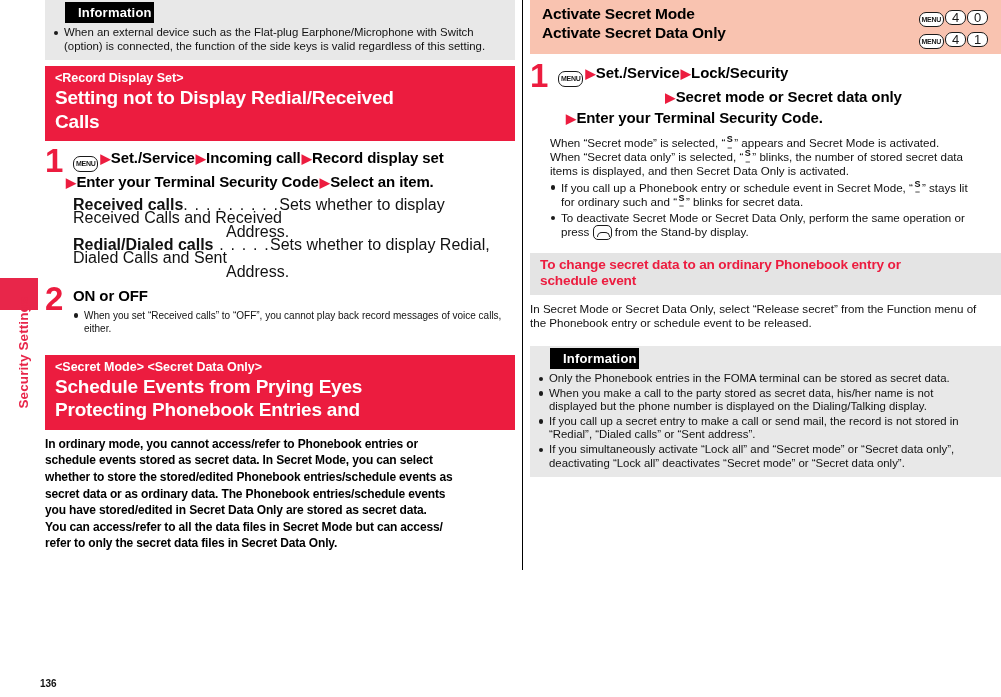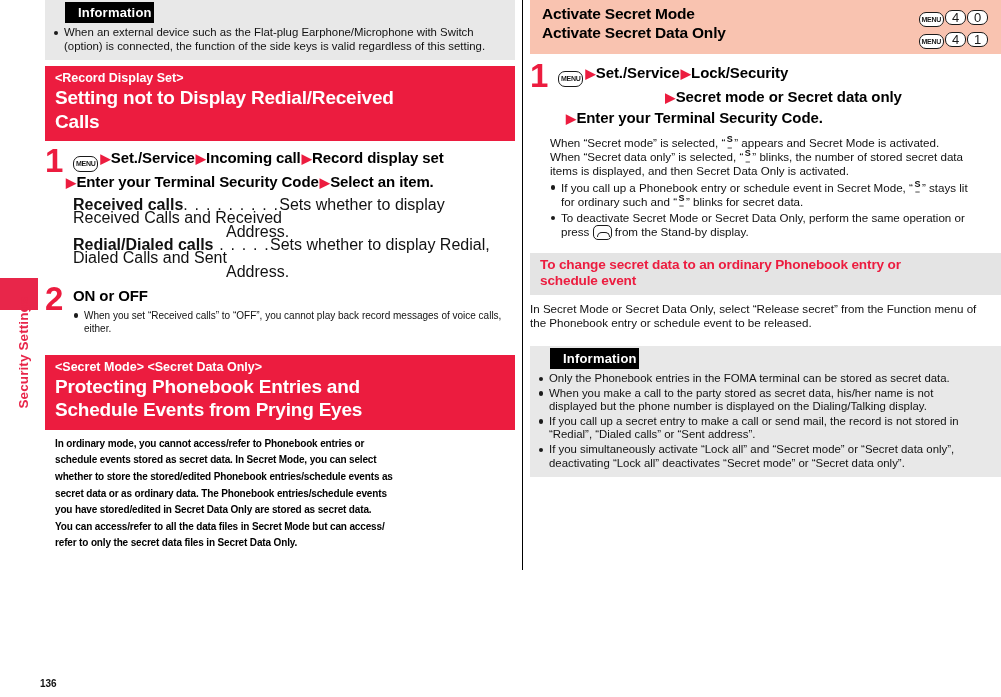--- a/index.html
+++ b/index.html
@@ -99,22 +99,22 @@
 
   
   .defs{ margin-top:5px; margin-left:28px; }
   .defrow{ font-size:16px; line-height:13.4px; color:#111; }
   .defterm{ font-weight:bold; }
   .dots{ letter-spacing:1.2px; }
   .defdesc-ind{ display:block; margin-left:153px; }
 
   
   .body-bold{
-    font-size:10px; font-weight:bold; line-height:16.6px;
-    color:#000; margin-top:6px; letter-spacing:-.15px;margin-left:10px;
+    font-size:12px; font-weight:bold; line-height:16.6px;
+    color:#000; margin-top:6px; letter-spacing:-.15px;
   }
 
   
   .sub-bullet{
     position:relative; padding-left:11px; margin-top:3px; margin-left:28px;
     font-size:10px; line-height:13.6px; color:#111;
   }
   .sub-bullet .bul{
     position:absolute; left:1px; top:4.6px;
     width:4.4px; height:4.4px; border-radius:50%; background:#1b1b1b;
@@ -226,22 +226,22 @@
       <div class="step-line">ON or OFF</div>
     </div>
     <div class="sub-bullet">
       <span class="bul"></span>
       <span>When you set “Received calls” to “OFF”, you cannot play back record messages</span>
       <span class="ind">of voice calls, either.</span>
     </div>
 
     <div class="red-head" style="margin-top:19px;">
       <div class="sub">&lt;Secret Mode&gt; &lt;Secret Data Only&gt;</div>
+      <div class="main">Schedule Events from Prying Eyes</div>
       <div class="main">Protecting Phonebook Entries and</div>
-      <div class="main">Schedule Events from Prying Eyes</div>
     </div>
 
     <div class="body-bold">
       <div>In ordinary mode, you cannot access/refer to Phonebook entries or</div>
       <div>schedule events stored as secret data. In Secret Mode, you can select</div>
       <div>whether to store the stored/edited Phonebook entries/schedule events as</div>
       <div>secret data or as ordinary data. The Phonebook entries/schedule events</div>
       <div>you have stored/edited in Secret Data Only are stored as secret data.</div>
       <div>You can access/refer to all the data files in Secret Mode but can access/</div>
       <div>refer to only the secret data files in Secret Data Only.</div>

